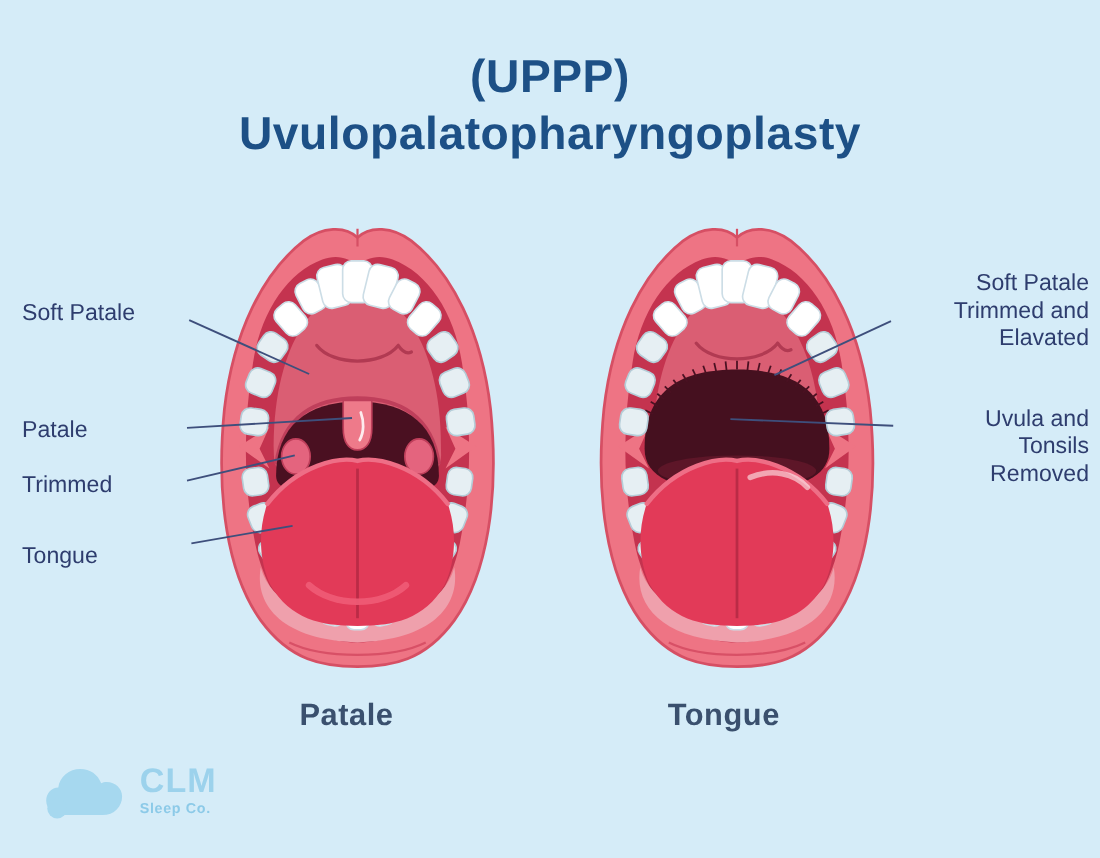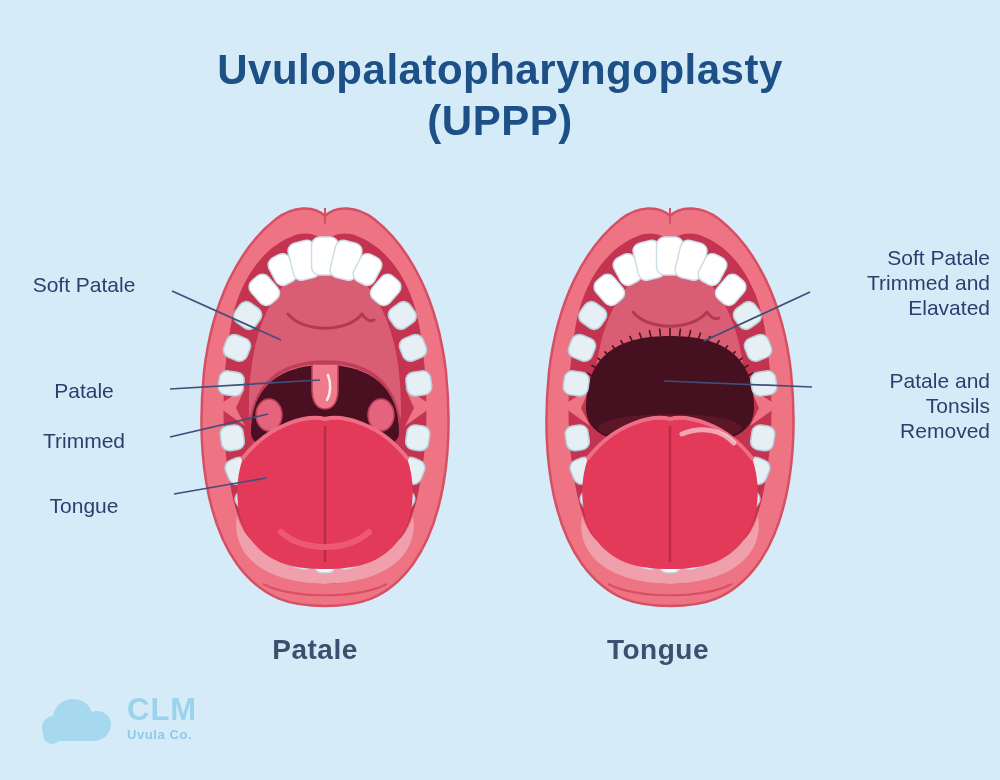--- a/index.html
+++ b/index.html
@@ -11,21 +11,21 @@
   .title{
     position:absolute;top:44px;left:0;width:1000px;text-align:center;
     color:#1d5086;font-weight:800;font-size:42px;line-height:1.22;letter-spacing:.5px;
   }
   .mouth{position:absolute;top:200px;width:280px;height:410px}
   #mouth-before{left:185px}
   #mouth-after{left:530px}
   #leaders{position:absolute;left:0;top:0;width:1000px;height:780px;pointer-events:none}
   #leaders line{stroke:#3e4f7c;stroke-width:1.7}
   .side-label{position:absolute;color:#2e3d6e;font-size:21px;line-height:25px}
-  .left-col{left:20px;width:128px;text-align:center}
+  .left-col{left:20px;width:128px;text-align:left}
   .right-col{left:838px;width:152px;text-align:right}
   #lbl-soft-palate{top:272px}
   #lbl-uvula{top:378px}
   #lbl-tonsils{top:428px}
   #lbl-tongue{top:493px}
   #lbl-soft-palate-trimmed{top:245px}
   #lbl-uvula-tonsils-removed{top:368px}
   .caption{
     position:absolute;top:634px;width:280px;text-align:center;
     font-size:28px;font-weight:700;color:#3a506e;letter-spacing:.5px;
@@ -33,22 +33,22 @@
   #caption-before{left:175px}
   #caption-after{left:518px}
   .logo{position:absolute;left:40px;top:694px;display:flex;align-items:flex-start;gap:9px}
   .logo-brand{font-size:31px;font-weight:800;color:#9cd2ec;letter-spacing:1px;line-height:1.05}
   .logo-sub{font-size:13px;font-weight:700;color:#8ccae8;letter-spacing:.6px}
 </style>
 </head>
 <body>
 
 <div class="title">
+  <div>(UPPP)</div>
   <div>Uvulopalatopharyngoplasty</div>
-  <div>(UPPP)</div>
 </div>
 
 <svg id="mouth-before" class="mouth" viewBox="0 0 280 410">
   <path d="M140,16 C129,5 108,6 91,19 C54,48 27,102 19,172 C11,252 22,322 52,364 C79,401 109,406 140,406 C171,406 201,401 228,364 C258,322 269,252 261,172 C253,102 226,48 189,19 C172,6 151,5 140,16 Z" fill="#ee7484" stroke="#d64f64" stroke-width="2.5"></path>
   <path d="M140,8 L140,24" stroke="#d64f64" stroke-width="2" fill="none"></path>
   <path d="M78,384 C108,399 172,399 202,384" stroke="#d85066" stroke-width="2" fill="none"></path>
   <path d="M140,42 C133,34 120,31 108,36 C76,48 52,84 45,130 C36,186 36,240 47,294 C58,348 92,384 140,384 C188,384 222,348 233,294 C244,240 244,186 235,130 C228,84 204,48 172,36 C160,31 147,34 140,42 Z" fill="#c4334f"></path>
   <path d="M134,40 L133,56 M146,40 L147,56" stroke="#a52c42" stroke-width="2" fill="none"></path>
   <path d="M32,206 L60,188 L51,208 L60,226 Z" fill="#ee7484"></path>
   <path d="M248,206 L220,188 L229,208 L220,226 Z" fill="#ee7484"></path>
@@ -189,27 +189,27 @@
   <line x1="810" y1="292" x2="704" y2="341"></line>
   <line x1="812" y1="387" x2="664" y2="381"></line>
 </svg>
 
 <div id="lbl-soft-palate" class="side-label left-col">Soft Patale</div>
 <div id="lbl-uvula" class="side-label left-col">Patale</div>
 <div id="lbl-tonsils" class="side-label left-col">Trimmed</div>
 <div id="lbl-tongue" class="side-label left-col">Tongue</div>
 
 <div id="lbl-soft-palate-trimmed" class="side-label right-col">Soft Patale Trimmed and Elavated</div>
-<div id="lbl-uvula-tonsils-removed" class="side-label right-col">Patale and Tonsils Removed</div>
+<div id="lbl-uvula-tonsils-removed" class="side-label right-col">Uvula and Tonsils Removed</div>
 
 <div id="caption-before" class="caption">Patale</div>
 <div id="caption-after" class="caption">Tongue</div>
 
 <div class="logo">
   <svg width="78" height="56" viewBox="0 0 78 56">
     <path d="M17,47 C8,47 2,41 2,34 C2,27 7,22 13,22 C14,12 23,5 33,5 C42,5 49,10 52,18 C53.5,17.5 55,17 57,17 C65,17 71,23 71,30 C71,39 64,47 53,47 Z" fill="#a6d8ef"></path>
     <circle cx="12" cy="41" r="9" fill="#a6d8ef"></circle>
   </svg>
   <div class="logo-text">
     <div class="logo-brand">CLM</div>
-    <div class="logo-sub">Uvula Co.</div>
+    <div class="logo-sub">Sleep Co.</div>
   </div>
 </div>
 
 </body></html>

